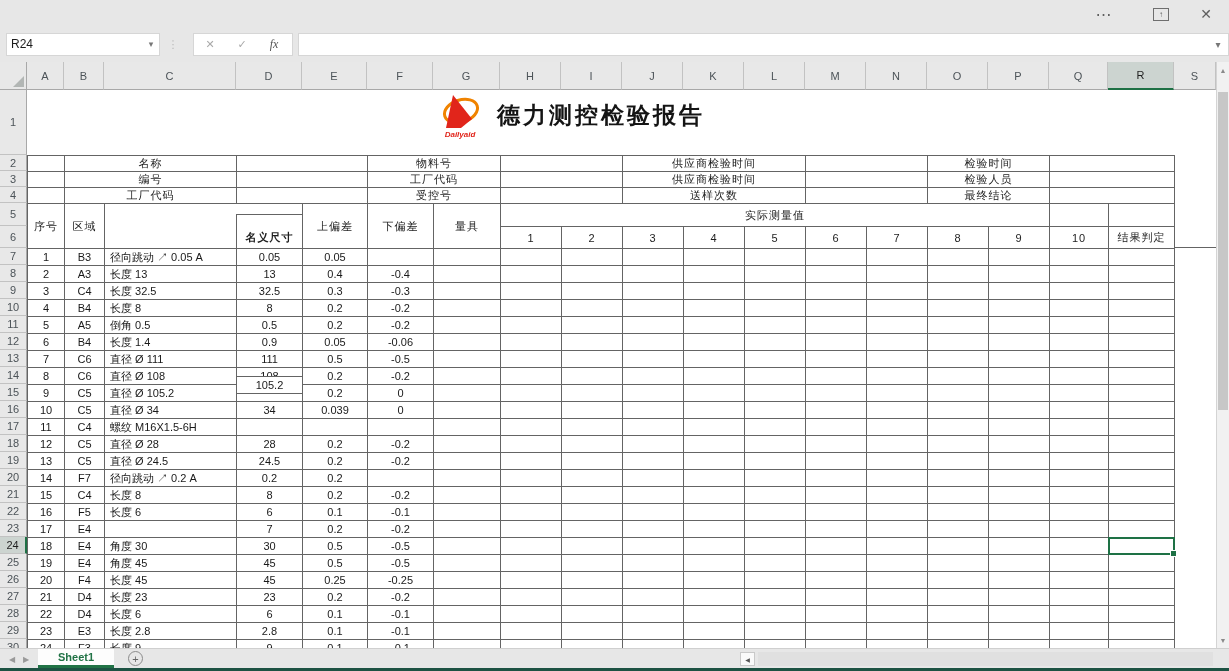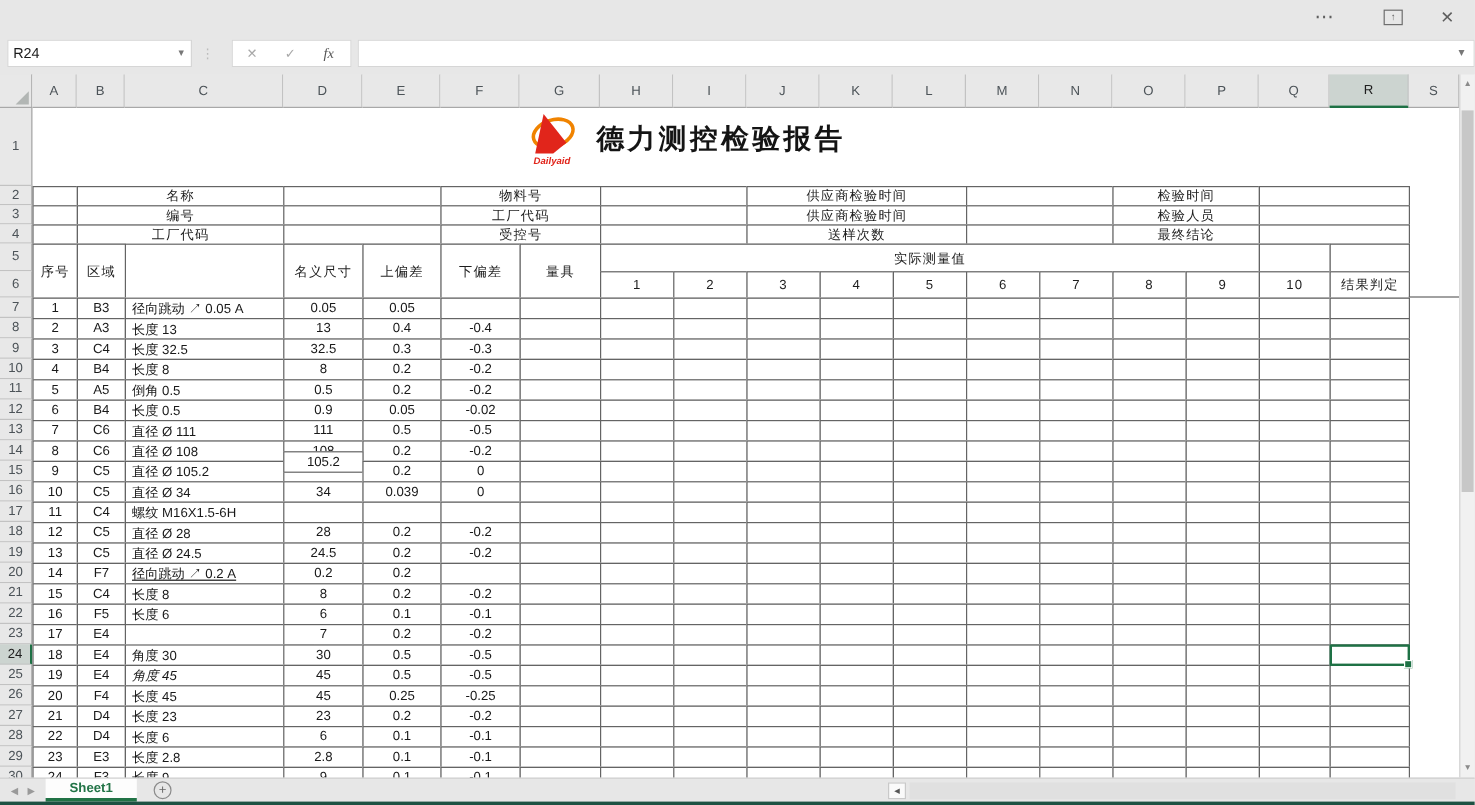--- a/index.html
+++ b/index.html
@@ -136,21 +136,21 @@
       <div class="cell hcell" style="left: 64px; top: 187px; width: 173px; height: 17px;">工厂代码</div>
       <div class="cell" style="left: 236px; top: 187px; width: 132px; height: 17px;"></div>
       <div class="cell hcell" style="left: 367px; top: 187px; width: 134px; height: 17px;">受控号</div>
       <div class="cell" style="left: 500px; top: 187px; width: 123px; height: 17px;"></div>
       <div class="cell hcell" style="left: 622px; top: 187px; width: 184px; height: 17px;">送样次数</div>
       <div class="cell" style="left: 805px; top: 187px; width: 123px; height: 17px;"></div>
       <div class="cell hcell" style="left: 927px; top: 187px; width: 123px; height: 17px;">最终结论</div>
       <div class="cell" style="left: 1049px; top: 187px; width: 126px; height: 17px;"></div>
       <div class="cell hcell" style="left: 27px; top: 203px; width: 38px; height: 46px;">序号</div>
       <div class="cell hcell" style="left: 64px; top: 203px; width: 41px; height: 46px;">区域</div>
-      <div class="cell hcell" style="left: 236px; top: 203px; width: 67px; height: 46px;">名义尺寸</div>
+      <div class="cell hcell" style="left: 236px; top: 214px; width: 67px; height: 46px; font-weight: bold;">名义尺寸</div>
       <div class="cell hcell" style="left: 302px; top: 203px; width: 66px; height: 46px;">上偏差</div>
       <div class="cell hcell" style="left: 367px; top: 203px; width: 67px; height: 46px;">下偏差</div>
       <div class="cell hcell" style="left: 433px; top: 203px; width: 68px; height: 46px;">量具</div>
       <div class="cell hcell" style="left: 500px; top: 203px; width: 550px; height: 24px;">实际测量值</div>
       <div class="cell" style="left: 1049px; top: 203px; width: 60px; height: 24px;"></div>
       <div class="cell" style="left: 1108px; top: 203px; width: 67px; height: 24px;"></div>
       <div class="cell hcell" style="left: 500px; top: 226px; width: 62px; height: 23px;">1</div>
       <div class="cell hcell" style="left: 561px; top: 226px; width: 62px; height: 23px;">2</div>
       <div class="cell hcell" style="left: 622px; top: 226px; width: 62px; height: 23px;">3</div>
       <div class="cell hcell" style="left: 683px; top: 226px; width: 62px; height: 23px;">4</div>
@@ -247,24 +247,24 @@
       <div class="cell" style="left: 683px; top: 316px; width: 62px; height: 18px;"></div>
       <div class="cell" style="left: 744px; top: 316px; width: 62px; height: 18px;"></div>
       <div class="cell" style="left: 805px; top: 316px; width: 62px; height: 18px;"></div>
       <div class="cell" style="left: 866px; top: 316px; width: 62px; height: 18px;"></div>
       <div class="cell" style="left: 927px; top: 316px; width: 62px; height: 18px;"></div>
       <div class="cell" style="left: 988px; top: 316px; width: 62px; height: 18px;"></div>
       <div class="cell" style="left: 1049px; top: 316px; width: 60px; height: 18px;"></div>
       <div class="cell" style="left: 1108px; top: 316px; width: 67px; height: 18px;"></div>
       <div class="cell" style="left: 27px; top: 333px; width: 38px; height: 18px;">6</div>
       <div class="cell" style="left: 64px; top: 333px; width: 41px; height: 18px;">B4</div>
-      <div class="cell left" style="left: 104px; top: 333px; width: 133px; height: 18px;">长度 0.5</div>
+      <div class="cell left" style="left: 104px; top: 333px; width: 133px; height: 18px;">长度 1.4</div>
       <div class="cell" style="left: 236px; top: 333px; width: 67px; height: 18px;">0.9</div>
       <div class="cell" style="left: 302px; top: 333px; width: 66px; height: 18px;">0.05</div>
-      <div class="cell" style="left: 367px; top: 333px; width: 67px; height: 18px;">-0.02</div>
+      <div class="cell" style="left: 367px; top: 333px; width: 67px; height: 18px;">-0.06</div>
       <div class="cell" style="left: 433px; top: 333px; width: 68px; height: 18px;"></div>
       <div class="cell" style="left: 500px; top: 333px; width: 62px; height: 18px;"></div>
       <div class="cell" style="left: 561px; top: 333px; width: 62px; height: 18px;"></div>
       <div class="cell" style="left: 622px; top: 333px; width: 62px; height: 18px;"></div>
       <div class="cell" style="left: 683px; top: 333px; width: 62px; height: 18px;"></div>
       <div class="cell" style="left: 744px; top: 333px; width: 62px; height: 18px;"></div>
       <div class="cell" style="left: 805px; top: 333px; width: 62px; height: 18px;"></div>
       <div class="cell" style="left: 866px; top: 333px; width: 62px; height: 18px;"></div>
       <div class="cell" style="left: 927px; top: 333px; width: 62px; height: 18px;"></div>
       <div class="cell" style="left: 988px; top: 333px; width: 62px; height: 18px;"></div>
@@ -391,21 +391,21 @@
       <div class="cell" style="left: 683px; top: 452px; width: 62px; height: 18px;"></div>
       <div class="cell" style="left: 744px; top: 452px; width: 62px; height: 18px;"></div>
       <div class="cell" style="left: 805px; top: 452px; width: 62px; height: 18px;"></div>
       <div class="cell" style="left: 866px; top: 452px; width: 62px; height: 18px;"></div>
       <div class="cell" style="left: 927px; top: 452px; width: 62px; height: 18px;"></div>
       <div class="cell" style="left: 988px; top: 452px; width: 62px; height: 18px;"></div>
       <div class="cell" style="left: 1049px; top: 452px; width: 60px; height: 18px;"></div>
       <div class="cell" style="left: 1108px; top: 452px; width: 67px; height: 18px;"></div>
       <div class="cell" style="left: 27px; top: 469px; width: 38px; height: 18px;">14</div>
       <div class="cell" style="left: 64px; top: 469px; width: 41px; height: 18px;">F7</div>
-      <div class="cell left" style="left: 104px; top: 469px; width: 133px; height: 18px; text-decoration: underline;">径向跳动 ↗ 0.2 A</div>
+      <div class="cell left" style="left: 104px; top: 469px; width: 133px; height: 18px;">径向跳动 ↗ 0.2 A</div>
       <div class="cell" style="left: 236px; top: 469px; width: 67px; height: 18px;">0.2</div>
       <div class="cell" style="left: 302px; top: 469px; width: 66px; height: 18px;">0.2</div>
       <div class="cell" style="left: 367px; top: 469px; width: 67px; height: 18px;"></div>
       <div class="cell" style="left: 433px; top: 469px; width: 68px; height: 18px;"></div>
       <div class="cell" style="left: 500px; top: 469px; width: 62px; height: 18px;"></div>
       <div class="cell" style="left: 561px; top: 469px; width: 62px; height: 18px;"></div>
       <div class="cell" style="left: 622px; top: 469px; width: 62px; height: 18px;"></div>
       <div class="cell" style="left: 683px; top: 469px; width: 62px; height: 18px;"></div>
       <div class="cell" style="left: 744px; top: 469px; width: 62px; height: 18px;"></div>
       <div class="cell" style="left: 805px; top: 469px; width: 62px; height: 18px;"></div>
@@ -481,21 +481,21 @@
       <div class="cell" style="left: 683px; top: 537px; width: 62px; height: 18px;"></div>
       <div class="cell" style="left: 744px; top: 537px; width: 62px; height: 18px;"></div>
       <div class="cell" style="left: 805px; top: 537px; width: 62px; height: 18px;"></div>
       <div class="cell" style="left: 866px; top: 537px; width: 62px; height: 18px;"></div>
       <div class="cell" style="left: 927px; top: 537px; width: 62px; height: 18px;"></div>
       <div class="cell" style="left: 988px; top: 537px; width: 62px; height: 18px;"></div>
       <div class="cell" style="left: 1049px; top: 537px; width: 60px; height: 18px;"></div>
       <div class="cell" style="left: 1108px; top: 537px; width: 67px; height: 18px;"></div>
       <div class="cell" style="left: 27px; top: 554px; width: 38px; height: 18px;">19</div>
       <div class="cell" style="left: 64px; top: 554px; width: 41px; height: 18px;">E4</div>
-      <div class="cell left" style="left: 104px; top: 554px; width: 133px; height: 18px; font-style: italic;">角度 45</div>
+      <div class="cell left" style="left: 104px; top: 554px; width: 133px; height: 18px;">角度 45</div>
       <div class="cell" style="left: 236px; top: 554px; width: 67px; height: 18px;">45</div>
       <div class="cell" style="left: 302px; top: 554px; width: 66px; height: 18px;">0.5</div>
       <div class="cell" style="left: 367px; top: 554px; width: 67px; height: 18px;">-0.5</div>
       <div class="cell" style="left: 433px; top: 554px; width: 68px; height: 18px;"></div>
       <div class="cell" style="left: 500px; top: 554px; width: 62px; height: 18px;"></div>
       <div class="cell" style="left: 561px; top: 554px; width: 62px; height: 18px;"></div>
       <div class="cell" style="left: 622px; top: 554px; width: 62px; height: 18px;"></div>
       <div class="cell" style="left: 683px; top: 554px; width: 62px; height: 18px;"></div>
       <div class="cell" style="left: 744px; top: 554px; width: 62px; height: 18px;"></div>
       <div class="cell" style="left: 805px; top: 554px; width: 62px; height: 18px;"></div>

